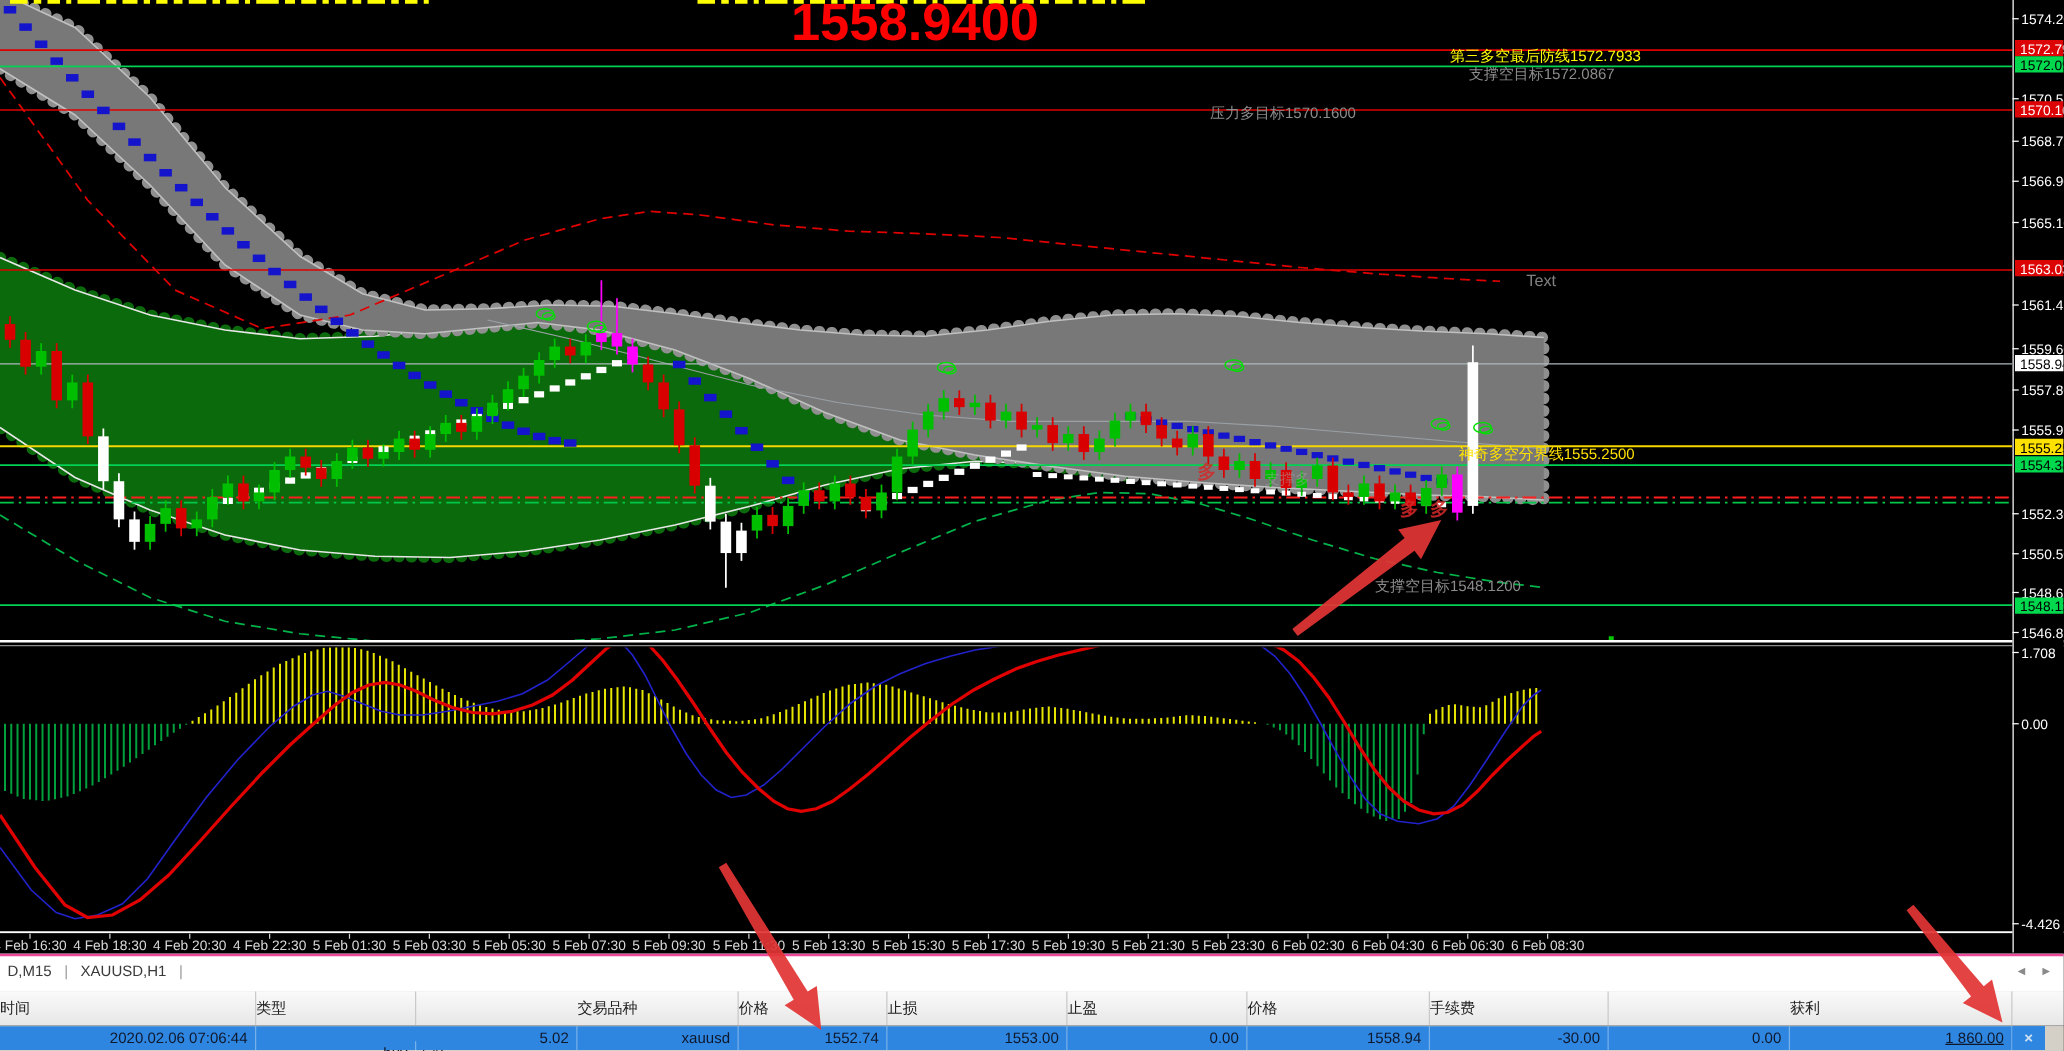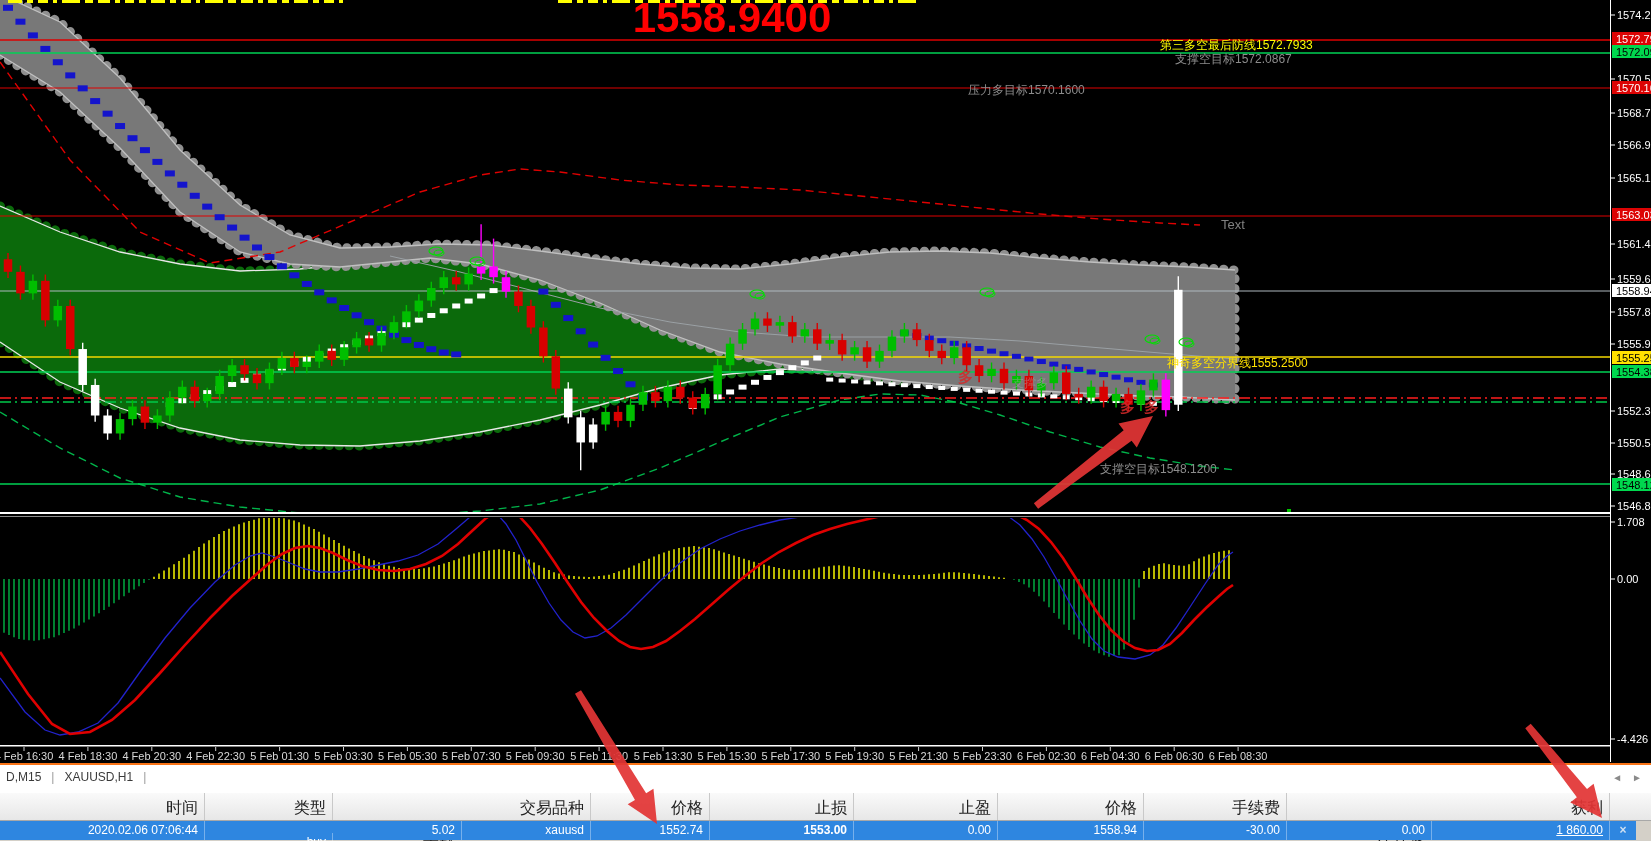--- a/index.html
+++ b/index.html
@@ -3,34 +3,34 @@
 <meta charset="utf-8">
 <style>
   html,body{margin:0;padding:0;background:#000;width:1651px;height:841px;overflow:hidden;
     font-family:"Liberation Sans",sans-serif;}
   #stage{position:relative;width:1651px;height:841px;background:#000;}
   #chart-svg{position:absolute;left:0;top:0;z-index:1;}
   #big-price{position:absolute;left:592px;top:-6px;width:280px;text-align:center;
     font-size:42px;font-weight:bold;color:#ff0000;z-index:2;letter-spacing:0px;
     font-family:"Liberation Sans",sans-serif;}
   #bottom-ui{position:absolute;left:0;top:763px;width:1651px;height:78px;z-index:3;background:#D4D0C8;}
-  .tabbar{position:relative;height:28px;background:#ffffff;border-top:2px solid #f97316;
+  .tabbar{position:relative;height:28px;background:#ffffff;border-top:2px solid #ec4899;
     font-size:12px;color:#3a3a3a;line-height:25px;white-space:nowrap;}
   .tabbar .tab{display:inline-block;padding:0 6px;cursor:default;}
   .tabbar .tsep{display:inline-block;color:#9a9a9a;padding:0 4px;}
   .tab-scroll{position:absolute;right:4px;top:0;height:26px;line-height:26px;color:#8a8a8a;font-size:10px;}
   .tab-scroll span{padding:0 5px;}
   .thead,.trow{display:flex;align-items:stretch;}
   .thead{height:27px;background:linear-gradient(#fafafa,#e7e7e7);border-bottom:1px solid #a8a8a8;}
   .thead .cell{border-right:1px solid #c9c9c9;box-sizing:border-box;
-    font-size:16px;color:#222;text-align:right;padding:5px 6px 0 0;}
+    font-size:12px;color:#222;text-align:left;padding:5px 6px 0 0;}
   .trow{height:19px;background:#D4D0C8;}
   .trow .cells{display:flex;background:#2E86E0;}
   .trow .cell{border-right:1px solid rgba(255,255,255,.35);box-sizing:border-box;
-    font-size:12px;color:#ffffff;text-align:right;padding:2px 6px 16px 0;}
+    font-size:12px;color:#0f172a;text-align:right;padding:2px 6px 16px 0;}
   .trow .closex{width:26px;background:#2E86E0;color:#cfe0f2;font-size:12px;font-weight:bold;
     text-align:center;padding-top:2px;cursor:pointer;}
   .bstrip{height:4px;background:#D4D0C8;}
   #arrows-svg{position:absolute;left:0;top:0;z-index:9;pointer-events:none;}
 </style>
 </head>
 <body>
 <div id="stage">
 
   <svg id="chart-svg" width="1651" height="841">
@@ -826,21 +826,21 @@
         <div class="cell" style="width: 178px;">获利</div>
         <div class="cell" style="width: 41px; border-right: none;"></div>
       </div>
     <div class="trow" id="trow">
         <div class="cells">
           <div class="cell" style="width: 205px;">2020.02.06 07:06:44</div>
           <div class="cell" style="width: 128px; margin-top: 12px;">buy</div>
           <div class="cell" style="width: 129px;">5.02</div>
           <div class="cell" style="width: 129px;">xauusd</div>
           <div class="cell" style="width: 119px;">1552.74</div>
-          <div class="cell" style="width: 144px; font-weight: bold;">1553.00</div>
+          <div class="cell" style="width: 144px;">1553.00</div>
           <div class="cell" style="width: 144px;">0.00</div>
           <div class="cell" style="width: 146px;">1558.94</div>
           <div class="cell" style="width: 143px;">-30.00</div>
           <div class="cell" style="width: 145px;">0.00</div>
           <div class="cell" style="width: 178px; text-decoration: underline;">1 860.00</div>
           <div class="closex">×</div>
         </div>
       </div>
     <div class="bstrip"></div>
   </div>

